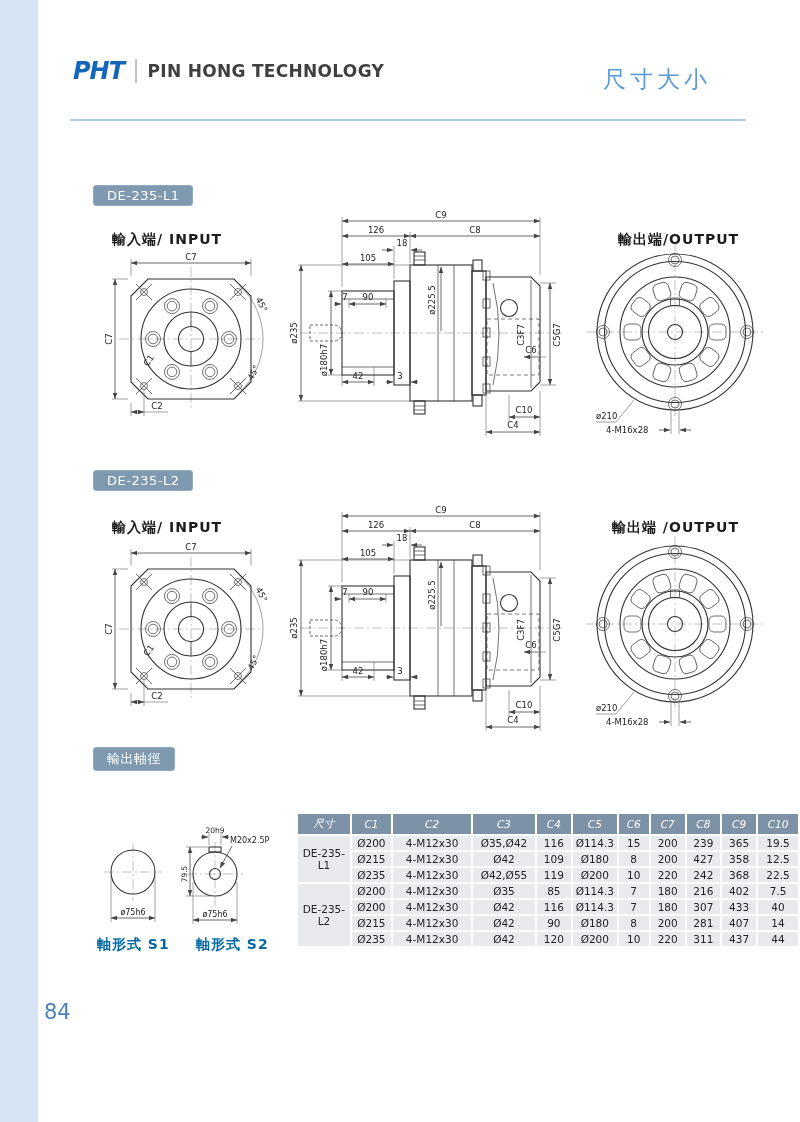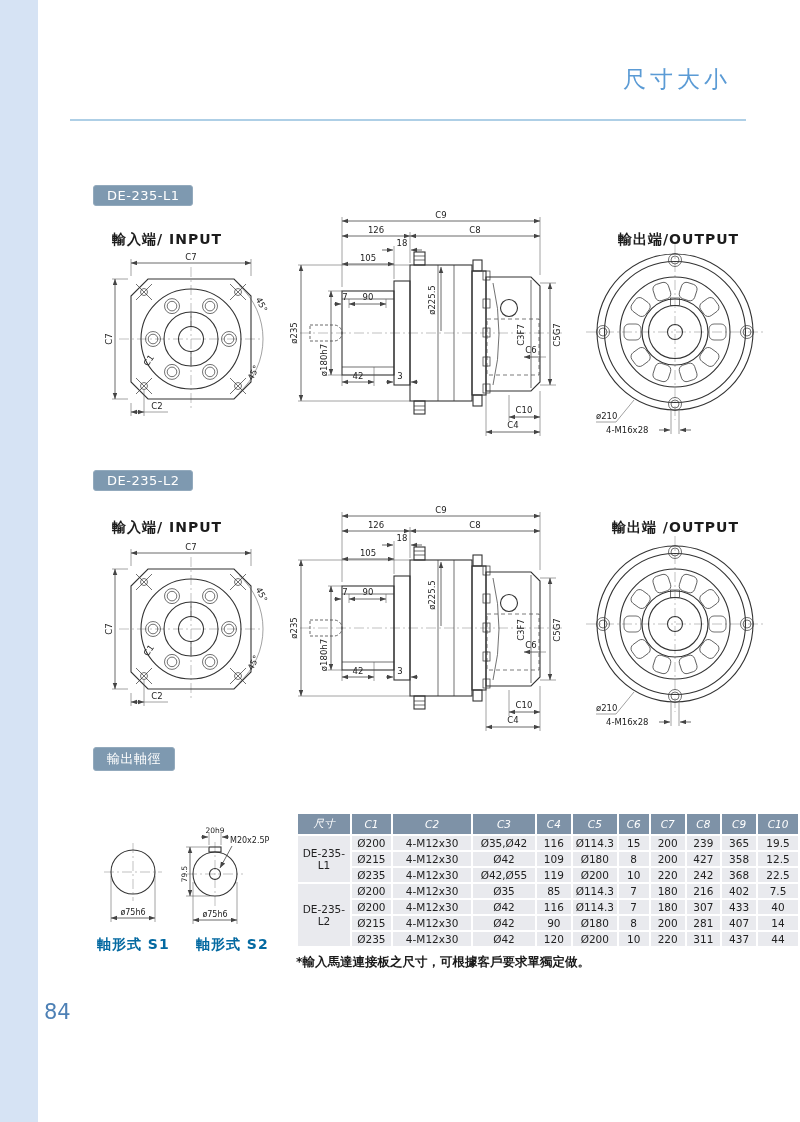--- a/index.html
+++ b/index.html
@@ -5,21 +5,21 @@
   html,body{margin:0;padding:0;background:#9a9a9a;}
   .page{position:relative;width:800px;height:1122px;background:#ffffff;overflow:hidden;
         font-family:"DejaVu Sans","Liberation Sans",sans-serif;}
   .sidebar{position:absolute;left:0;top:0;width:38px;height:1122px;background:#d6e3f4;}
   .abs{position:absolute;}
   
   .logo-row{position:absolute;left:73px;top:57px;display:flex;align-items:center;gap:11px;}
   .logo{font-size:24px;font-weight:900;font-style:italic;color:#1565b8;letter-spacing:-1px;}
   .logo-divider{width:1.5px;height:24px;background:#c3c3c3;}
   .company{font-size:17px;font-weight:700;color:#3f3f3f;letter-spacing:0.3px;}
-  .page-title{position:absolute;left:603px;top:64px;font-size:23px;color:#5b9bd5;letter-spacing:4px;margin-left:20px;}
+  .page-title{position:absolute;left:603px;top:64px;font-size:23px;color:#5b9bd5;letter-spacing:4px;}
   .header-rule{position:absolute;left:70px;top:119px;width:676px;height:2px;background:#aecfe6;}
   
   .badge{position:absolute;background:#7e99b0;border:1px solid #93aabd;color:#fff;
          font-size:13px;padding:2px 13px;border-radius:3px;letter-spacing:0.5px;}
   .view-label{position:absolute;font-size:14px;font-weight:700;color:#1c1c1c;letter-spacing:1px;}
   .shaft-label{position:absolute;font-size:14px;font-weight:700;color:#0369a1;letter-spacing:1px;}
   
   .dim-table{position:absolute;left:296px;top:812px;border-collapse:separate;border-spacing:2px;}
   .dim-table th{background:#7e92a7;color:#fff;font-size:10.5px;font-weight:400;font-style:italic;
                 padding:3px 6px;text-align:center;}
@@ -41,20 +41,25 @@
   .ext{stroke:#555;stroke-width:0.55;fill:none;}
   .dim{stroke:#444;stroke-width:0.8;fill:none;}
   .dtx{font-family:"DejaVu Sans",sans-serif;font-size:8.5px;fill:#222;}
 </style>
 </head>
 <body>
 
 <div class="page">
   <div class="sidebar"></div>
 
+  <div class="logo-row">
+    <span class="logo">PHT</span>
+    <span class="logo-divider"></span>
+    <span class="company">PIN HONG TECHNOLOGY</span>
+  </div>
   <div class="page-title">尺寸大小</div>
   <div class="header-rule"></div>
 
   <svg width="0" height="0" style="position:absolute" aria-hidden="true">
     <defs>
       <marker id="arw" orient="auto-start-reverse" markerWidth="9" markerHeight="7" refX="8" refY="3">
         <path d="M0 0 L8 3 L0 6 Z" fill="#444"></path>
       </marker>
 
       <symbol id="sym-input" viewBox="0 0 195 175">
@@ -423,16 +428,15 @@
           <td>120</td>
           <td>Ø200</td>
           <td>10</td>
           <td>220</td>
           <td>311</td>
           <td>437</td>
           <td>44</td>
         </tr>
       </tbody>
   </table>
-  <div class="footnote">*輸入馬達連接板之尺寸，可根據客戶要求單獨定做。</div>
 
   <div class="page-number">84</div>
 </div>
 
 </body></html>

